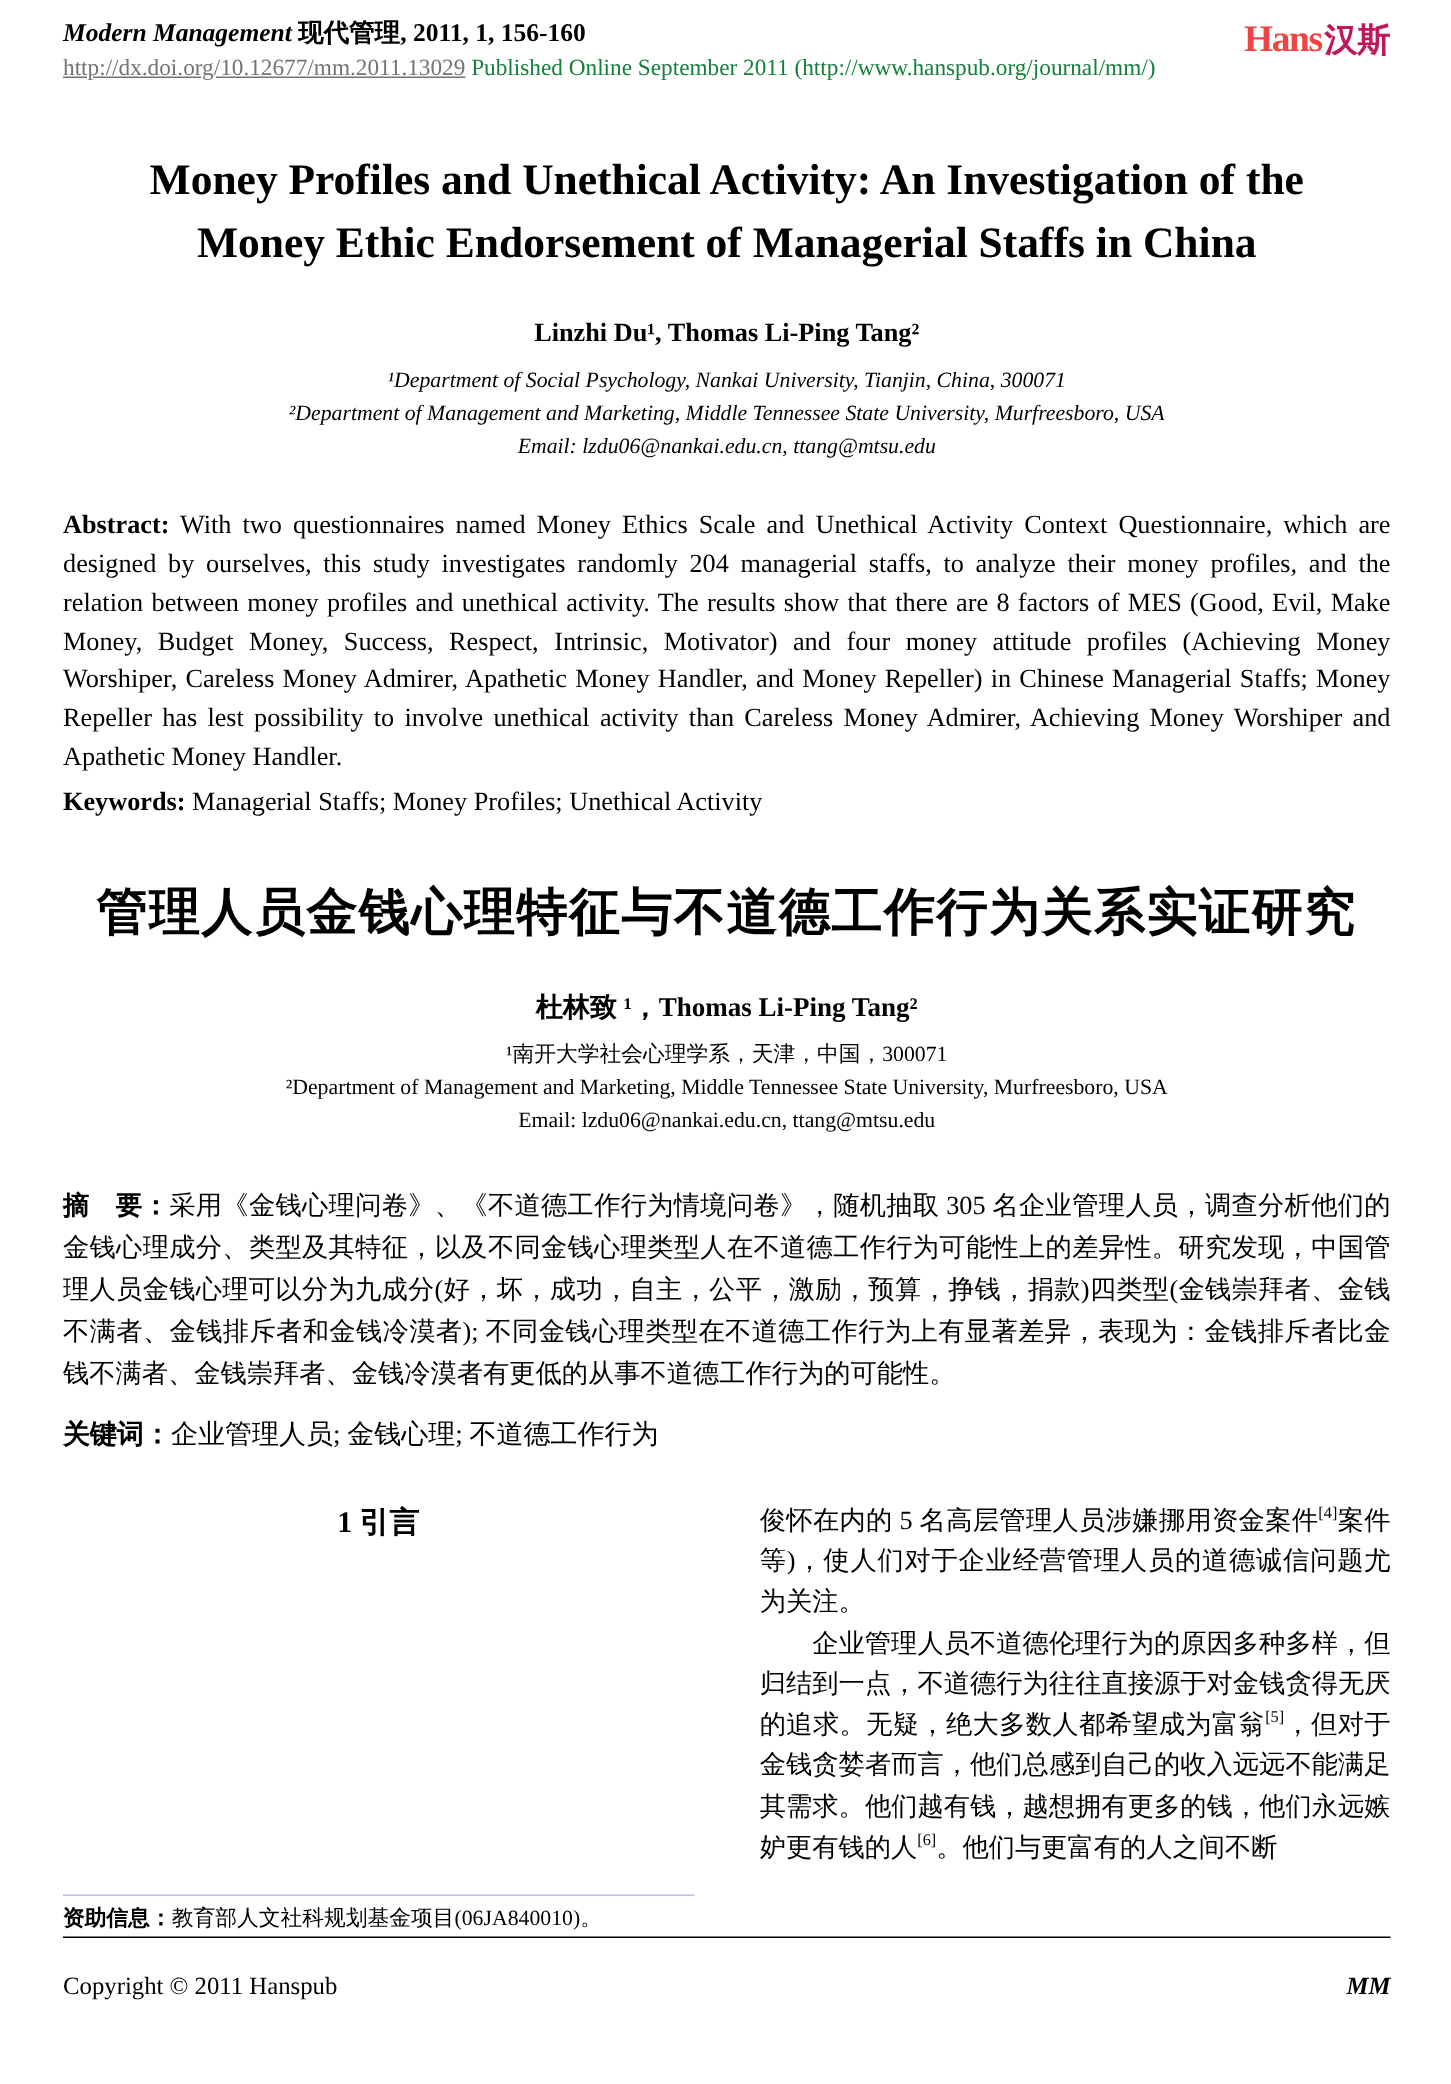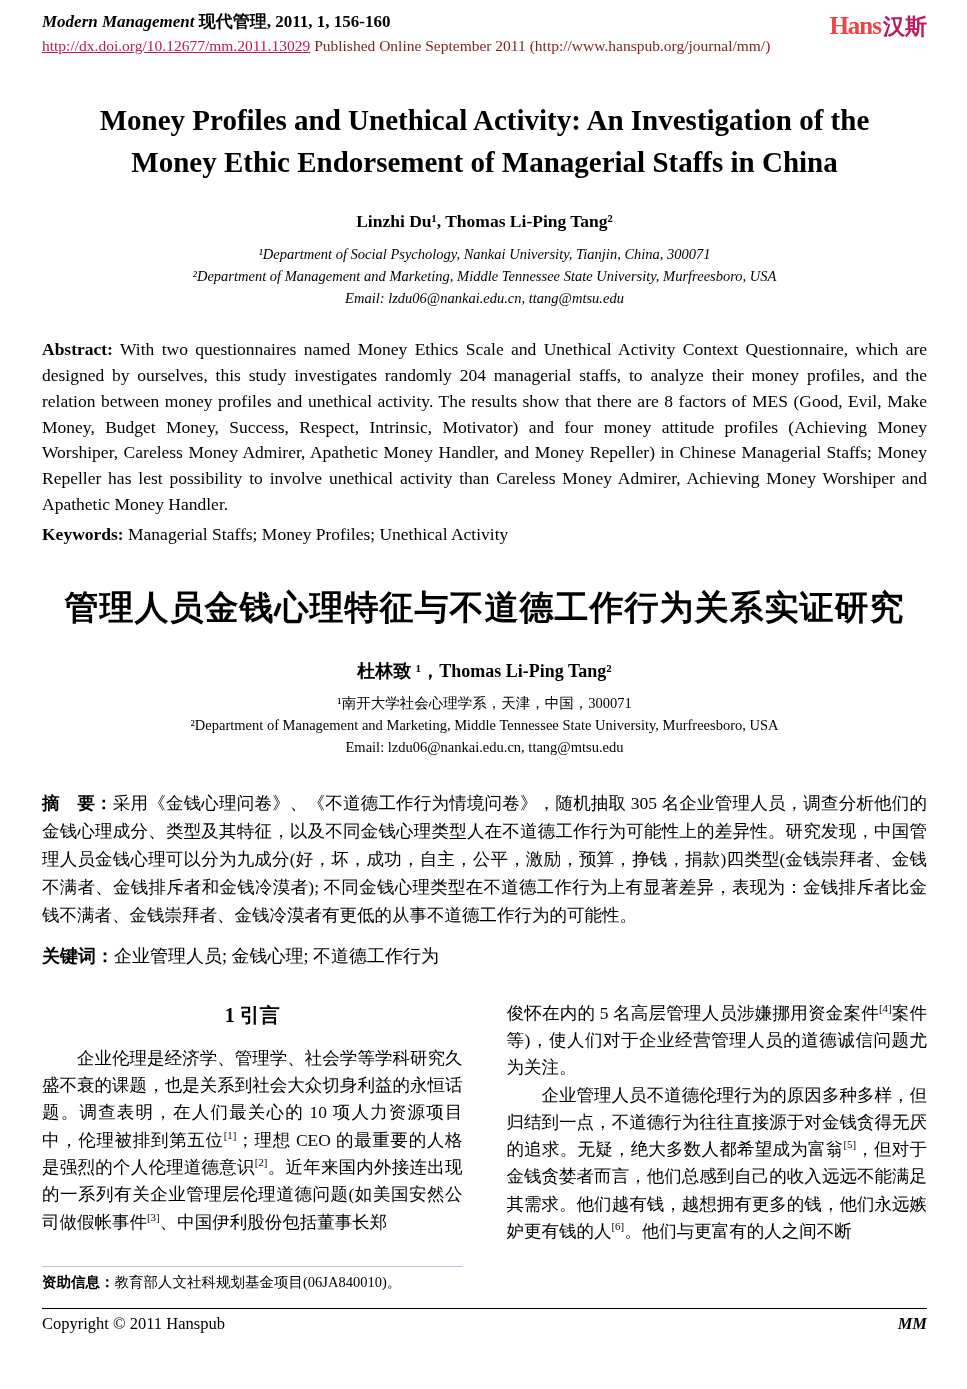--- a/index.html
+++ b/index.html
@@ -10,22 +10,22 @@
     padding:10px 40px 14px 42px;
     display:flex; flex-direction:column; overflow:hidden;
   }
   sup { font-size:0.62em; vertical-align:super; line-height:0; }
 
   
   .header { display:flex; justify-content:space-between; align-items:flex-start; }
   .journal-line { font-size:17px; font-weight:bold; }
   .journal-name { font-style:italic; }
   .doi-line { font-size:15.5px; margin-top:4px; }
-  .doi-link { color:#be185d; text-decoration:underline; cursor:pointer; }
-  .published { color:#7f1d1d; }
+  .doi-link { color:#737373; text-decoration:underline; cursor:pointer; }
+  .published { color:#15803d; }
   .logo { font-weight:bold; white-space:nowrap; margin-top:2px; }
   .logo-en { color:#ef4444; font-size:25px; letter-spacing:-1px; }
   .logo-cn { color:#be185d; font-size:22px; margin-left:2px; }
 
   
   .en-title { text-align:center; font-weight:bold; font-size:29px; line-height:1.45;
               max-width:830px; margin:44px auto 0 auto; }
   .en-authors { text-align:center; font-weight:bold; font-size:17.5px; margin-top:28px; }
   .affil-group { margin-top:12px; }
   .affil { text-align:center; font-style:italic; font-size:14.5px; line-height:1.5; }
@@ -47,21 +47,21 @@
   .col-left { display:flex; flex-direction:column; }
   .section-heading { font-size:20px; font-weight:bold; margin-bottom:14px; text-align:center; }
   .body-p { text-indent:2em; }
   .body-p.no-indent { text-indent:0; }
   .body-p + .body-p { margin-top:0; }
   .footnote { margin-top:auto; border-top:1px solid #c4b5fd; padding-top:5px;
               font-size:14.5px; line-height:1.5; text-align:left; text-indent:0; }
   .footnote-label { font-weight:bold; }
 
   
-  .footer { margin-top:14px; border-top:1.5px solid #000; padding-top:5px;
+  .footer { border-top:1.5px solid #000; padding-top:22px;
             display:flex; justify-content:space-between; font-size:16.5px; }
   .footer-abbr { font-weight:bold; font-style:italic; }
 </style>
 </head>
 <body>
 
 <div class="page">
 
   <div class="header">
     <div>
@@ -103,21 +103,20 @@
     <div class="cn-affil">Email: lzdu06@nankai.edu.cn, ttang@mtsu.edu</div>
   </div>
 
   <p class="cn-abstract"><span class="label-bold">摘　要：</span><span>采用《金钱心理问卷》、《不道德工作行为情境问卷》，随机抽取 305 名企业管理人员，调查分析他们的金钱心理成分、类型及其特征，以及不同金钱心理类型人在不道德工作行为可能性上的差异性。研究发现，中国管理人员金钱心理可以分为九成分(好，坏，成功，自主，公平，激励，预算，挣钱，捐款)四类型(金钱崇拜者、金钱不满者、金钱排斥者和金钱冷漠者); 不同金钱心理类型在不道德工作行为上有显著差异，表现为：金钱排斥者比金钱不满者、金钱崇拜者、金钱冷漠者有更低的从事不道德工作行为的可能性。</span></p>
 
   <p class="cn-keywords"><span class="label-bold">关键词：</span><span>企业管理人员; 金钱心理; 不道德工作行为</span></p>
 
   <div class="columns">
     <div class="col col-left">
       <h3 class="section-heading">1 引言</h3>
-      <p class="body-p">企业伦理是经济学、管理学、社会学等学科研究久盛不衰的课题，也是关系到社会大众切身利益的永恒话题。调查表明，在人们最关心的 10 项人力资源项目中，伦理被排到第五位<sup>[1]</sup>；理想 CEO 的最重要的人格是强烈的个人伦理道德意识<sup>[2]</sup>。近年来国内外接连出现的一系列有关企业管理层伦理道德问题(如美国安然公司做假帐事件<sup>[3]</sup>、中国伊利股份包括董事长郑</p>
       <div class="footnote">
         <span class="footnote-label">资助信息：</span><span>教育部人文社科规划基金项目(06JA840010)。</span>
       </div>
     </div>
     <div class="col col-right">
       <p class="body-p no-indent">俊怀在内的 5 名高层管理人员涉嫌挪用资金案件<sup>[4]</sup>案件等)，使人们对于企业经营管理人员的道德诚信问题尤为关注。</p>
       <p class="body-p">企业管理人员不道德伦理行为的原因多种多样，但归结到一点，不道德行为往往直接源于对金钱贪得无厌的追求。无疑，绝大多数人都希望成为富翁<sup>[5]</sup>，但对于金钱贪婪者而言，他们总感到自己的收入远远不能满足其需求。他们越有钱，越想拥有更多的钱，他们永远嫉妒更有钱的人<sup>[6]</sup>。他们与更富有的人之间不断</p>
     </div>
   </div>
 

